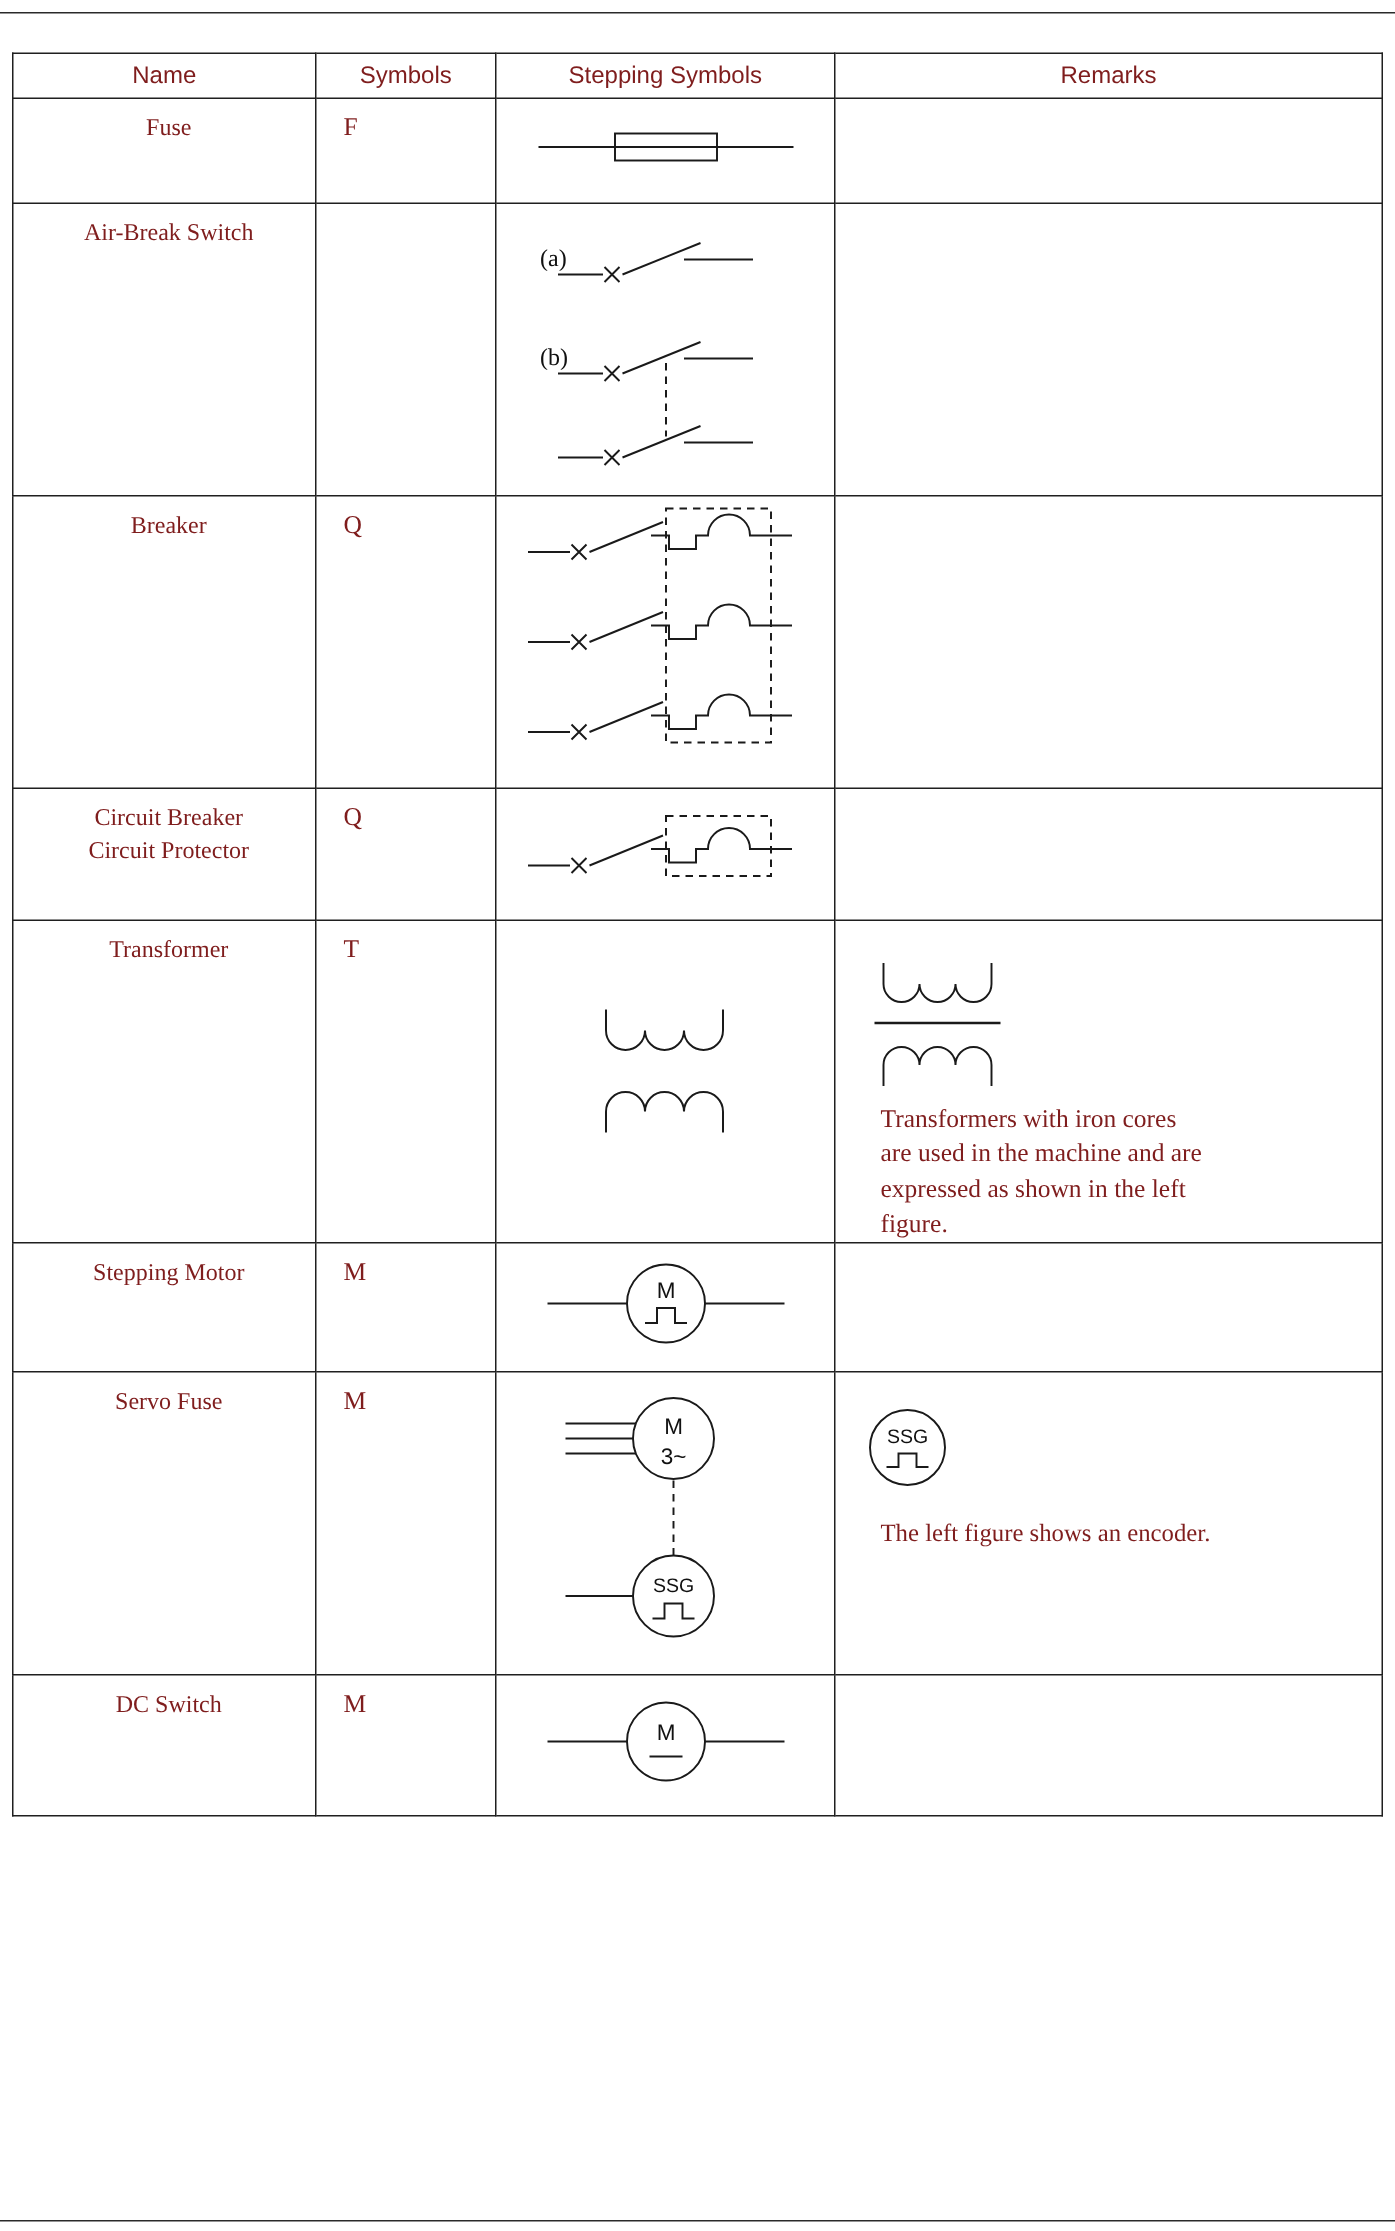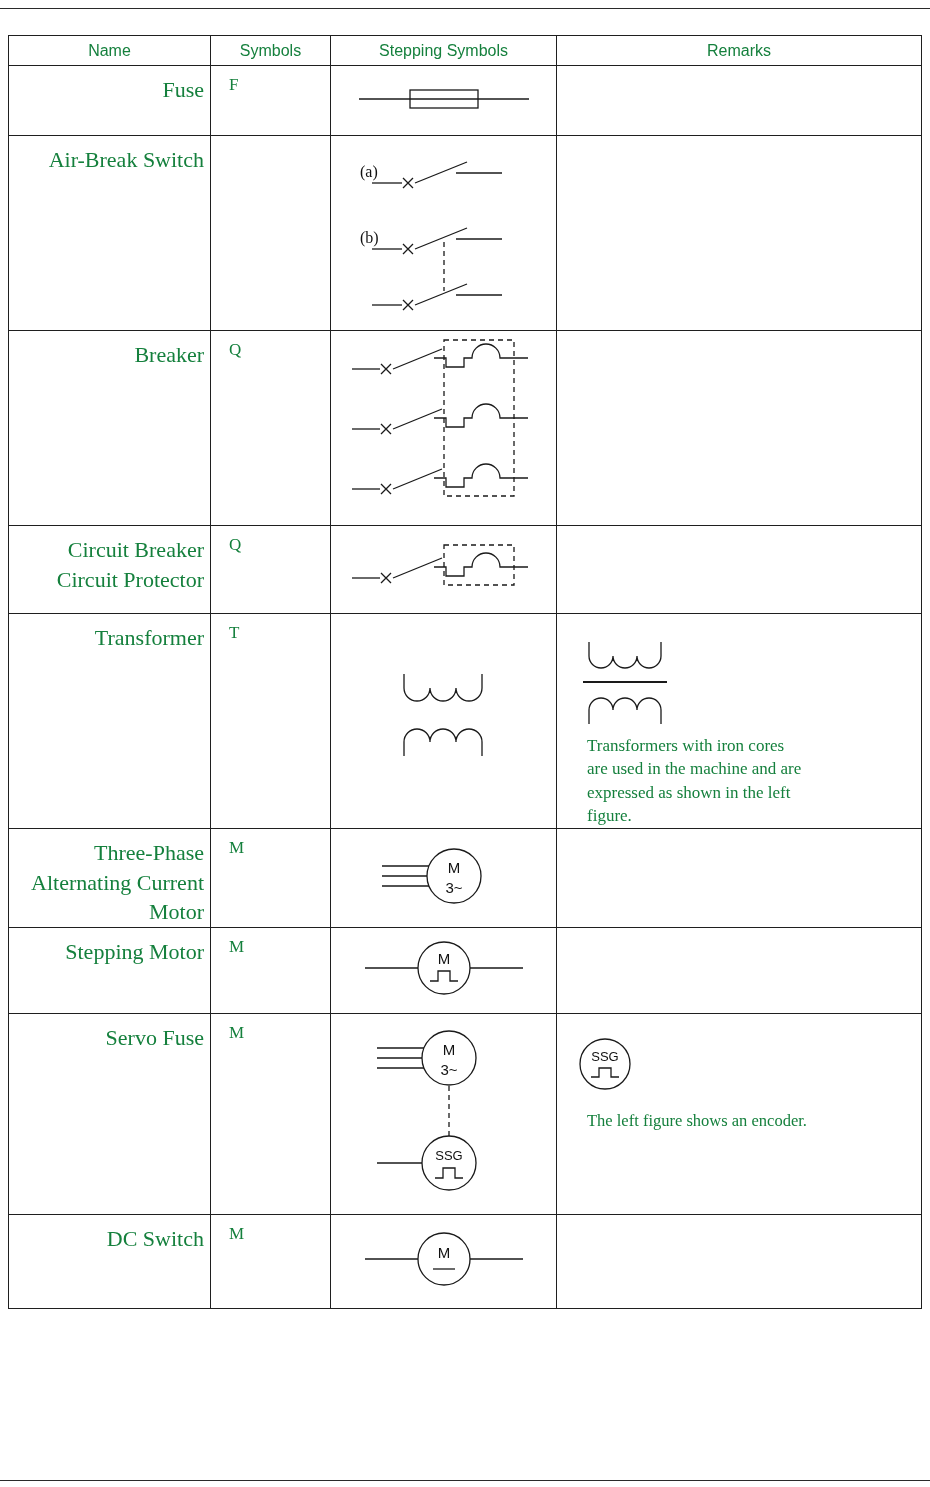--- a/index.html
+++ b/index.html
@@ -1,23 +1,23 @@
 <!DOCTYPE html>
 <html><head>
 <meta charset="utf-8">
 <style>
   html,body{margin:0;padding:0;background:#ffffff;}
-  .page{position:relative;width:930px;height:1487px;background:#fff;font-family:"Liberation Serif",serif;color:#15803d;overflow:hidden;}
+  .page{position:relative;width:930px;height:1487px;background:#fff;font-family:"Liberation Serif",serif;color:#7f1d1d;overflow:hidden;}
   .rule{position:absolute;left:0;width:930px;border-top:1.5px solid #2a2a2a;}
   .rule.top{top:8px;}
   .rule.bottom{top:1480px;}
   table.symtab{position:absolute;left:8px;top:35px;border-collapse:collapse;table-layout:fixed;width:913px;}
   .symtab td,.symtab th{border:1.5px solid #1f1f1f;box-sizing:border-box;overflow:hidden;}
   .symtab th{font-family:"Liberation Sans",sans-serif;font-weight:400;font-size:16px;text-align:center;height:30px;padding:0;}
-  td.name{font-size:22px;vertical-align:top;text-align:right;padding:9px 6px 0 12px;white-space:pre-line;line-height:1.35;}
+  td.name{font-size:16px;vertical-align:top;text-align:center;padding:9px 6px 0 12px;white-space:pre-line;line-height:1.35;}
   td.sym{font-size:17px;vertical-align:top;text-align:left;padding:9px 0 0 18px;}
   td.gfx{text-align:center;vertical-align:middle;padding:2px;}
   td.rem{vertical-align:top;text-align:left;padding:0;}
   .remflex{display:flex;align-items:flex-start;padding:22px 8px 0 16px;flex-direction:column;}
   .remtext{font-size:17px;line-height:1.38;margin:2px 0 0 14px;width:220px;}
   .remtext.oneline{white-space:nowrap;width:auto;margin-top:14px;font-size:16.5px;}
   svg.sym path, svg.sym rect, svg.sym circle, svg.sym line{stroke:#1a1a1a;stroke-width:1.3;fill:none;}
   svg.sym .dash{stroke-dasharray:5 4;}
   svg.sym text{fill:#111;stroke:none;font-family:"Liberation Sans",sans-serif;}
   svg.sym text.lbl{font-family:"Liberation Serif",serif;font-size:16px;}
@@ -140,35 +140,20 @@
           <svg class="sym" width="112" height="96" viewBox="0 0 112 96">
             <path d="M16 6 V20 A12 12 0 0 0 40 20 A12 12 0 0 0 64 20 A12 12 0 0 0 88 20 V6"></path>
             <path d="M10 46 H94" style="stroke-width:1.8"></path>
             <path d="M16 88 V74 A12 12 0 0 1 40 74 A12 12 0 0 1 64 74 A12 12 0 0 1 88 74 V88"></path>
           </svg>
           <div class="remtext">Transformers with iron cores are used in the machine and are expressed as shown in the left figure.</div>
         </div>
       </td>
     </tr>
 
-    <tr style="height:88px">
-      <td class="name">Three-Phase
-Alternating Current
-Motor</td>
-      <td class="sym">M</td>
-      <td class="gfx">
-        <svg class="sym" width="160" height="74" viewBox="0 0 160 74">
-          <circle cx="90" cy="37" r="27"></circle>
-          <path d="M18 27 H65 M18 37 H63 M18 47 H65"></path>
-          <text class="mg" x="90" y="34">M</text>
-          <text class="mg" x="90" y="54">3~</text>
-        </svg>
-      </td>
-      <td class="rem"></td>
-    </tr>
 
 
     <tr style="height:86px">
       <td class="name">Stepping Motor</td>
       <td class="sym">M</td>
       <td class="gfx">
         <svg class="sym" width="190" height="74" viewBox="0 0 190 74">
           <circle cx="95" cy="37" r="26"></circle>
           <path d="M16 37 H69 M121 37 H174"></path>
           <text class="mg" x="95" y="33">M</text>

